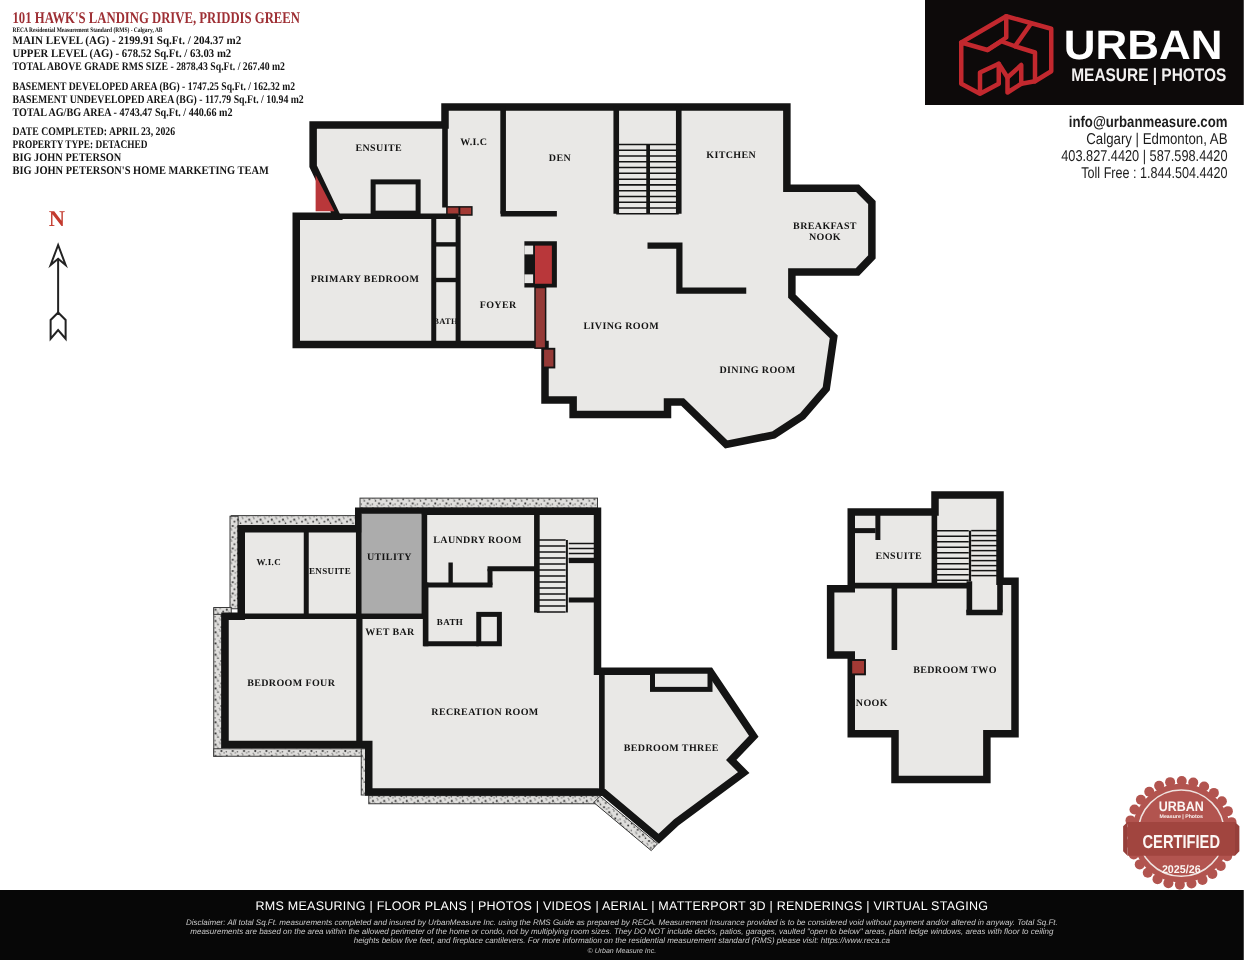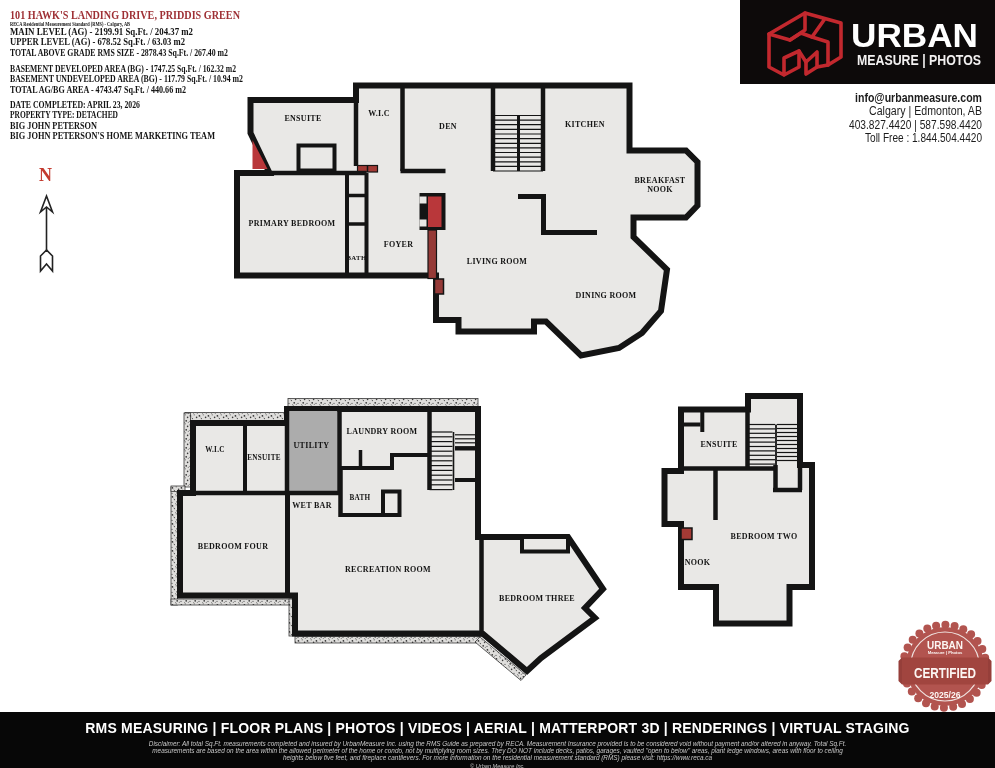--- a/index.html
+++ b/index.html
@@ -1,19 +1,19 @@
 <!DOCTYPE html>
 <html><head>
 <meta charset="utf-8">
 <style>
   html,body{margin:0;padding:0}
   body{width:995px;height:768px;position:relative;background:#ffffff;font-family:"Liberation Sans",sans-serif;overflow:hidden}
   .logo{position:absolute;left:740px;top:0;width:255px;height:84px;background:#0d0a0a}
   .footer{position:absolute;left:0;top:712px;width:995px;height:56px;background:#070707;color:#fff;text-align:center}
-  .footer .f1{font-weight:bold;font-size:14px;letter-spacing:0.2px;margin-top:7.5px}
+  .footer .f1{font-weight:normal;font-size:10px;letter-spacing:0.2px;margin-top:7.5px}
   .footer .f2{font-style:italic;font-size:6.4px;line-height:7.2px;color:#c9c9c9;margin-top:4px}
   .footer .f3{font-style:italic;font-size:5.6px;color:#c9c9c9;margin-top:2px}
 </style>
 </head>
 <body>
 
 <svg width="320" height="150" viewBox="0 0 320 150" style="position:absolute;left:0;top:0">
   <g style="font-family:'Liberation Serif',serif;font-weight:bold;fill:#131313">
     <text x="10" y="18.5" style="font-size:13px;fill:#9e2f34" textLength="230" lengthAdjust="spacingAndGlyphs">101 HAWK'S LANDING DRIVE, PRIDDIS GREEN</text>
     <text x="10" y="25.5" style="font-size:5.4px" textLength="120" lengthAdjust="spacingAndGlyphs">RECA Residential Measurement Standard (RMS) - Calgary, AB</text>

